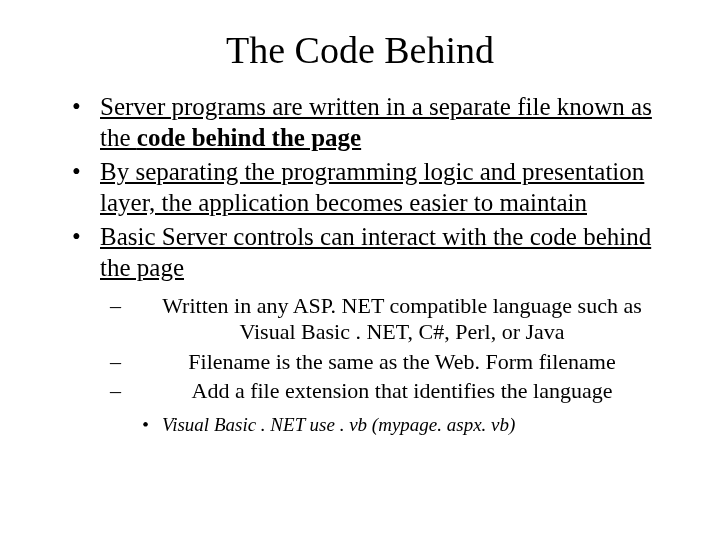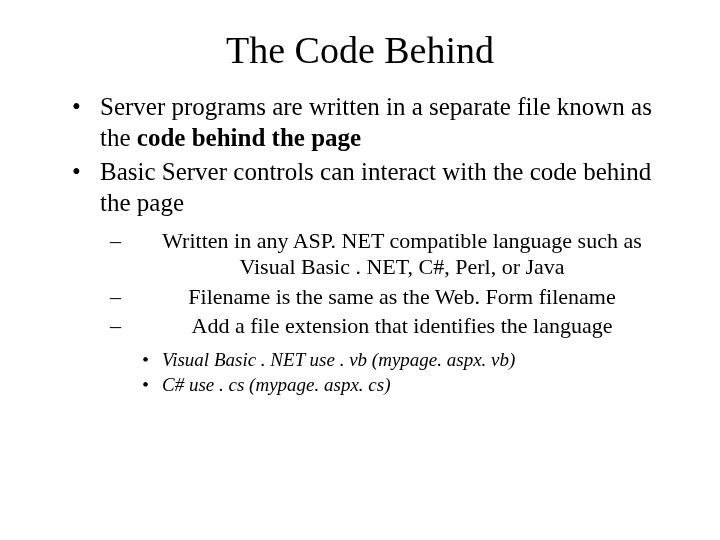--- a/index.html
+++ b/index.html
@@ -27,20 +27,21 @@
     list-style: none;
     margin: 0;
     padding: 0 0 0 22px;
   }
   ul.l1 > li {
     position: relative;
     font-size: 25px;
     line-height: 1.22;
     padding-left: 28px;
     margin-bottom: 4px;
+    text-decoration: underline;
   }
   ul.l1 > li::before {
     content: "•";
     position: absolute;
     left: 0;
     top: 0;
     font-size: 25px;
   }
   ul.l2 {
     list-style: none;
@@ -87,26 +88,26 @@
 </head>
 <body>
 
 <div class="slide">
   <h1 class="title">The Code Behind</h1>
 
   <ul class="l1">
     <li>
       <span>Server programs are written in a separate file known as the </span><span class="bold">code behind the page</span>
     </li>
+    <li>By separating the programming logic and presentation layer, the application becomes easier to maintain</li>
     <li>Basic Server controls can interact with the code behind the page</li>
   </ul>
 
   <ul class="l2">
     <li>Written in any ASP. NET compatible language such as Visual Basic . NET, C#, Perl, or Java</li>
     <li>Filename is the same as the Web. Form filename</li>
     <li>Add a file extension that identifies the language</li>
   </ul>
 
   <ul class="l3">
     <li>Visual Basic . NET use . vb (mypage. aspx. vb)</li>
-    <li>C# use . cs (mypage. aspx. cs)</li>
   </ul>
 </div>
 
 </body></html>

